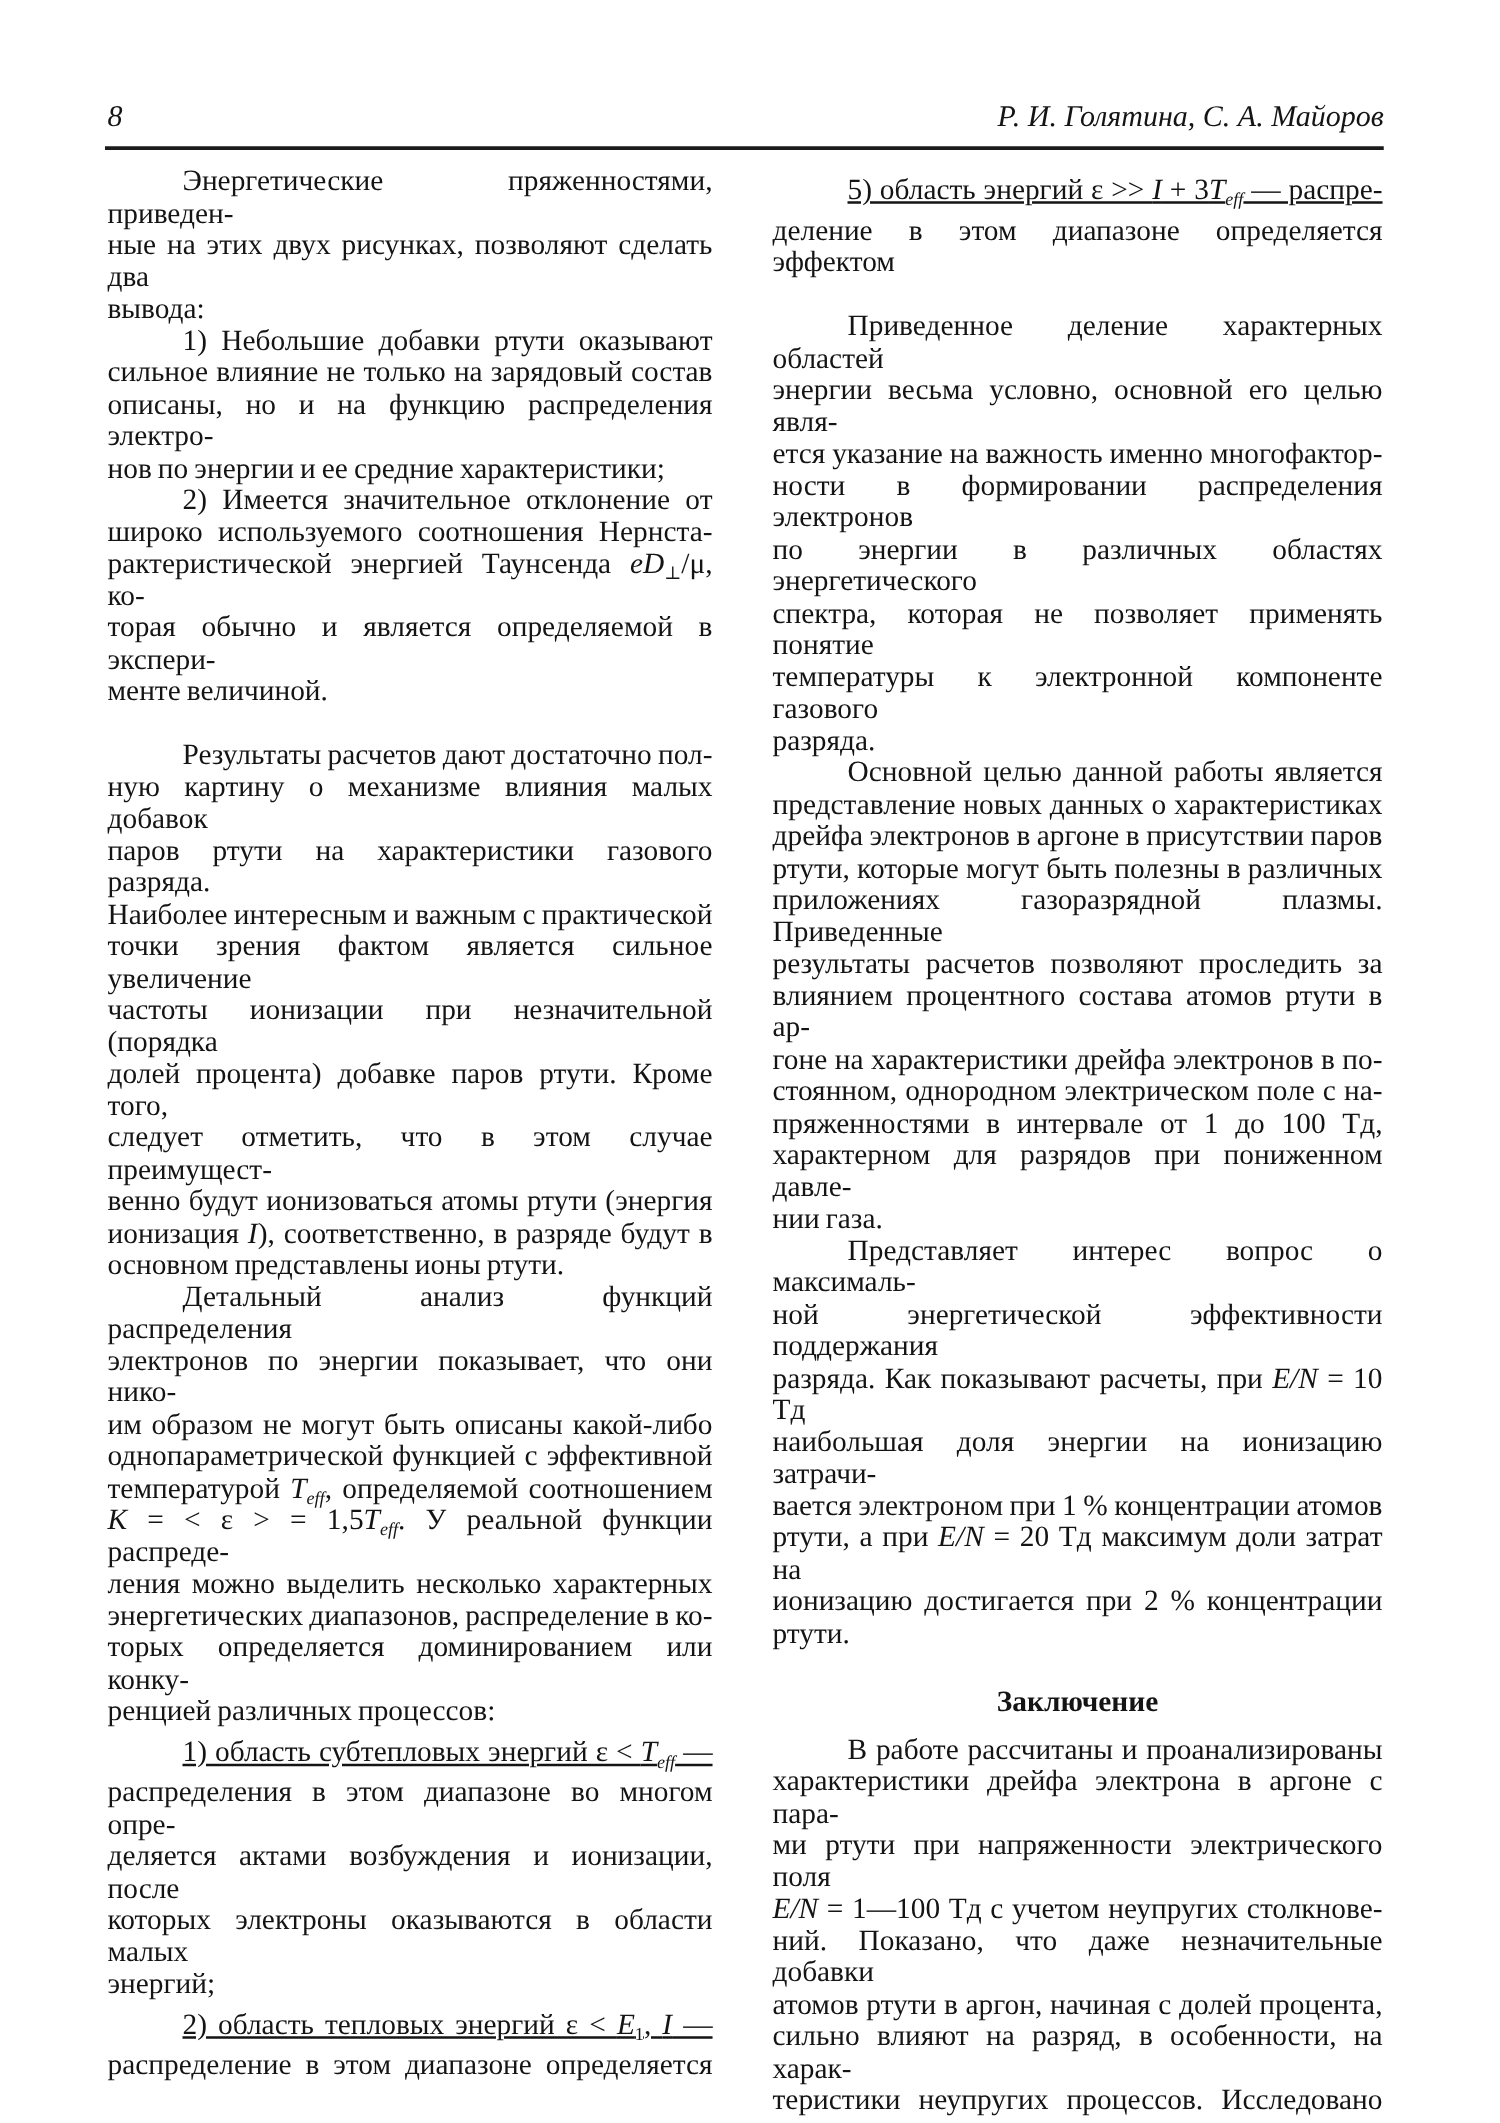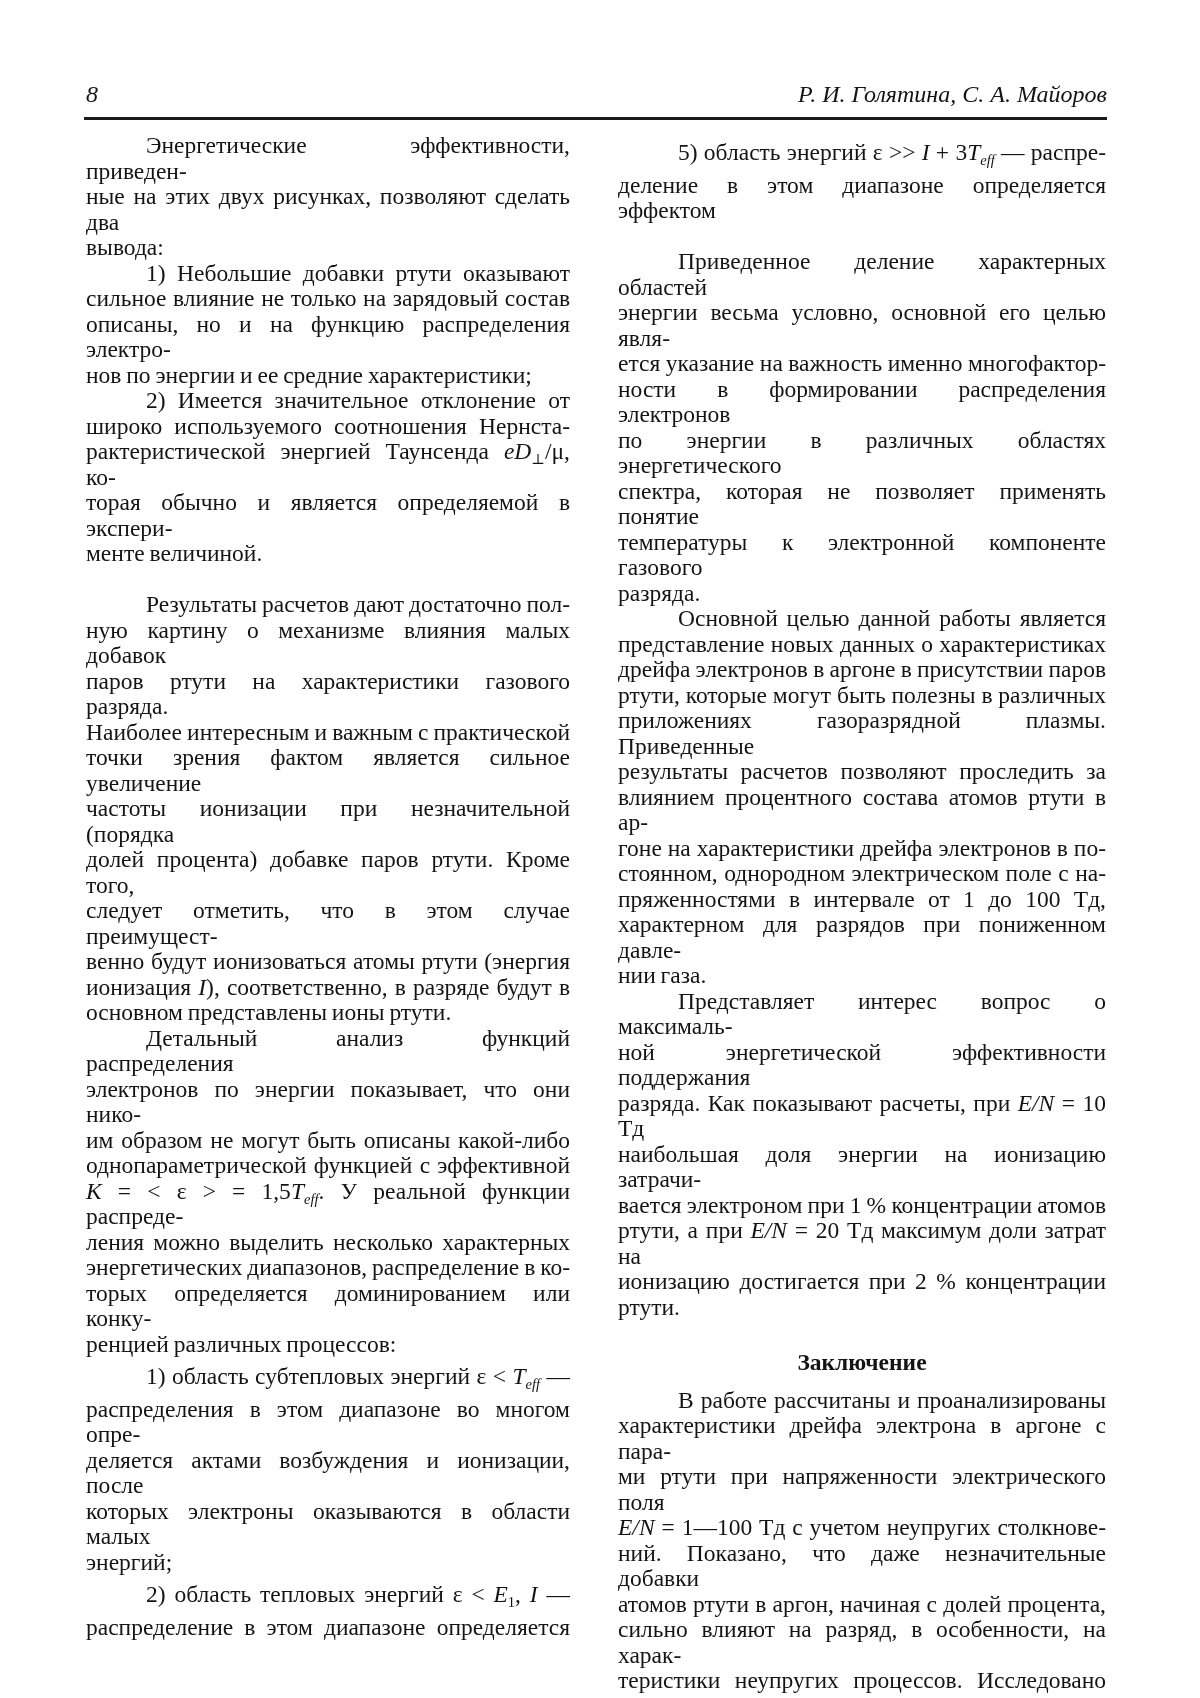--- a/index.html
+++ b/index.html
@@ -55,21 +55,21 @@
   }
   .col.left  { width: 484px; }
   .col.right { width: 488px; }
   .line {
     text-align: justify;
     text-align-last: justify;
     min-height: 25.5px;
   }
   .line.end  { text-align-last: auto; }
   .line.ind  { text-indent: 60px; }
-  .line.math { margin: 7px 0; }
+  .line.math { margin: 7px 0; text-decoration: underline; }
   .line.blank { height: 25.5px; }
   .line.heading {
     font-weight: bold;
     text-align: left;
     text-align-last: center;
     margin: 30px 0 12px 0;
   }
   .line i { font-style: italic; }
   .line sub {
     font-size: 14.5px;
@@ -81,21 +81,21 @@
 <body>
 
 <div class="page">
   <header class="page-header">
     <span>8</span>
     <span>Р. И. Голятина, С. А. Майоров</span>
   </header>
   <div class="header-rule"></div>
   <main class="body-cols">
     <section class="col left">
-        <div class="line ind">Энергетические эффективности, приведен-</div>
+        <div class="line ind">Энергетические пряженностями, приведен-</div>
         <div class="line">ные на этих двух рисунках, позволяют сделать два</div>
         <div class="line end">вывода:</div>
         <div class="line ind">1) Небольшие добавки ртути оказывают</div>
         <div class="line">сильное влияние не только на зарядовый состав</div>
         <div class="line">описаны, но и на функцию распределения электро-</div>
         <div class="line end">нов по энергии и ее средние характеристики;</div>
         <div class="line ind">2) Имеется значительное отклонение от</div>
         <div class="line">широко используемого соотношения Нернста-</div>
         <div class="line">рактеристической энергией Таунсенда <i>eD</i><sub>⊥</sub>/μ, ко-</div>
         <div class="line">торая обычно и является определяемой в экспери-</div>
@@ -109,20 +109,21 @@
         <div class="line">частоты ионизации при незначительной (порядка</div>
         <div class="line">долей процента) добавке паров ртути. Кроме того,</div>
         <div class="line">следует отметить, что в этом случае преимущест-</div>
         <div class="line">венно будут ионизоваться атомы ртути (энергия</div>
         <div class="line">ионизация <i>I</i>), соответственно, в разряде будут в</div>
         <div class="line end">основном представлены ионы ртути.</div>
         <div class="line ind">Детальный анализ функций распределения</div>
         <div class="line">электронов по энергии показывает, что они нико-</div>
         <div class="line">им образом не могут быть описаны какой-либо</div>
         <div class="line">однопараметрической функцией с эффективной</div>
+        <div class="line">температурой <i>T</i><sub><i>eff</i></sub>, определяемой соотношением</div>
         <div class="line"><i>K</i> = &lt; ε &gt; = 1,5<i>T</i><sub><i>eff</i></sub>. У реальной функции распреде-</div>
         <div class="line">ления можно выделить несколько характерных</div>
         <div class="line">энергетических диапазонов, распределение в ко-</div>
         <div class="line">торых определяется доминированием или конку-</div>
         <div class="line end">ренцией различных процессов:</div>
         <div class="line ind math">1) область субтепловых энергий ε &lt; <i>T</i><sub><i>eff</i></sub> —</div>
         <div class="line">распределения в этом диапазоне во многом опре-</div>
         <div class="line">деляется актами возбуждения и ионизации, после</div>
         <div class="line">которых электроны оказываются в области малых</div>
         <div class="line end">энергий;</div>

